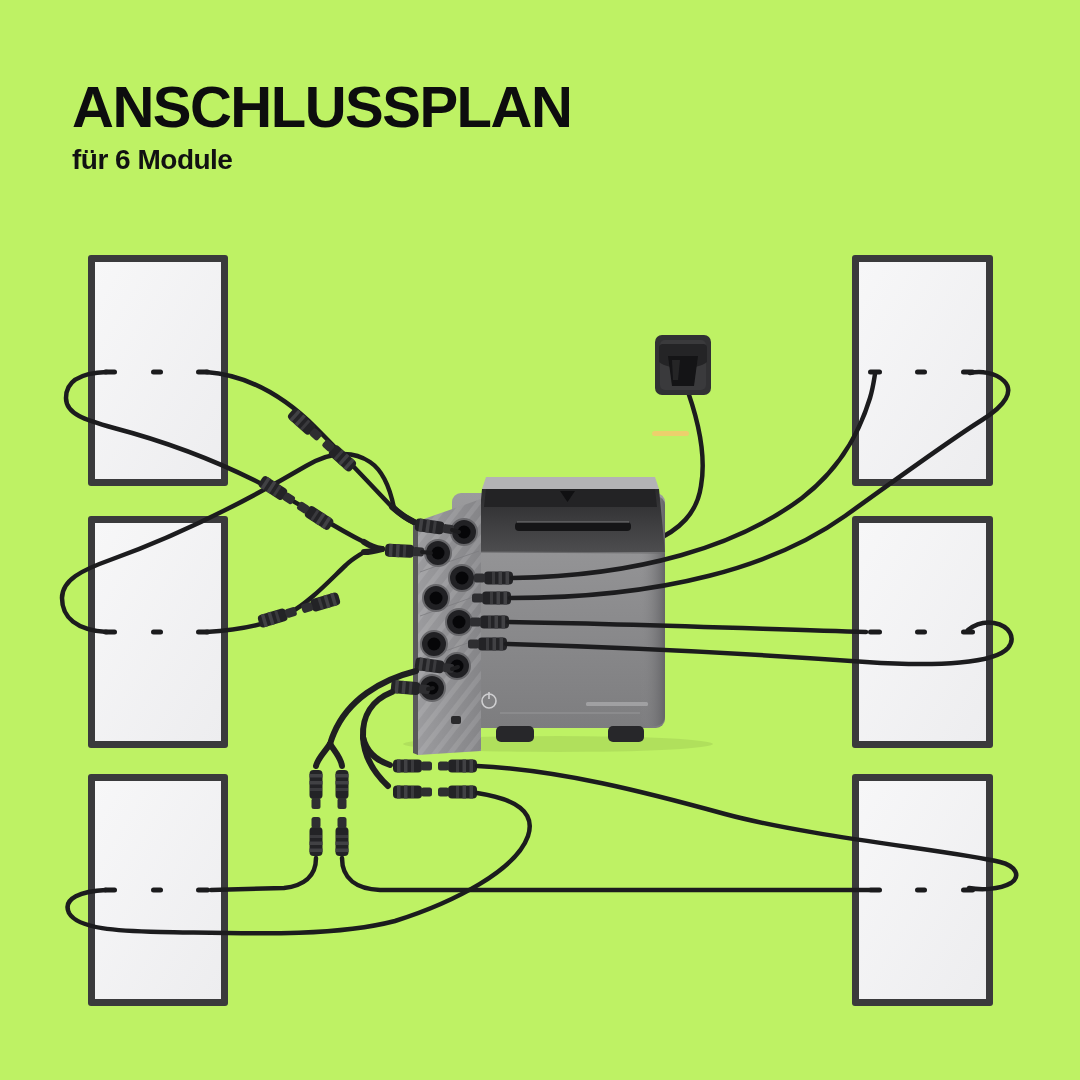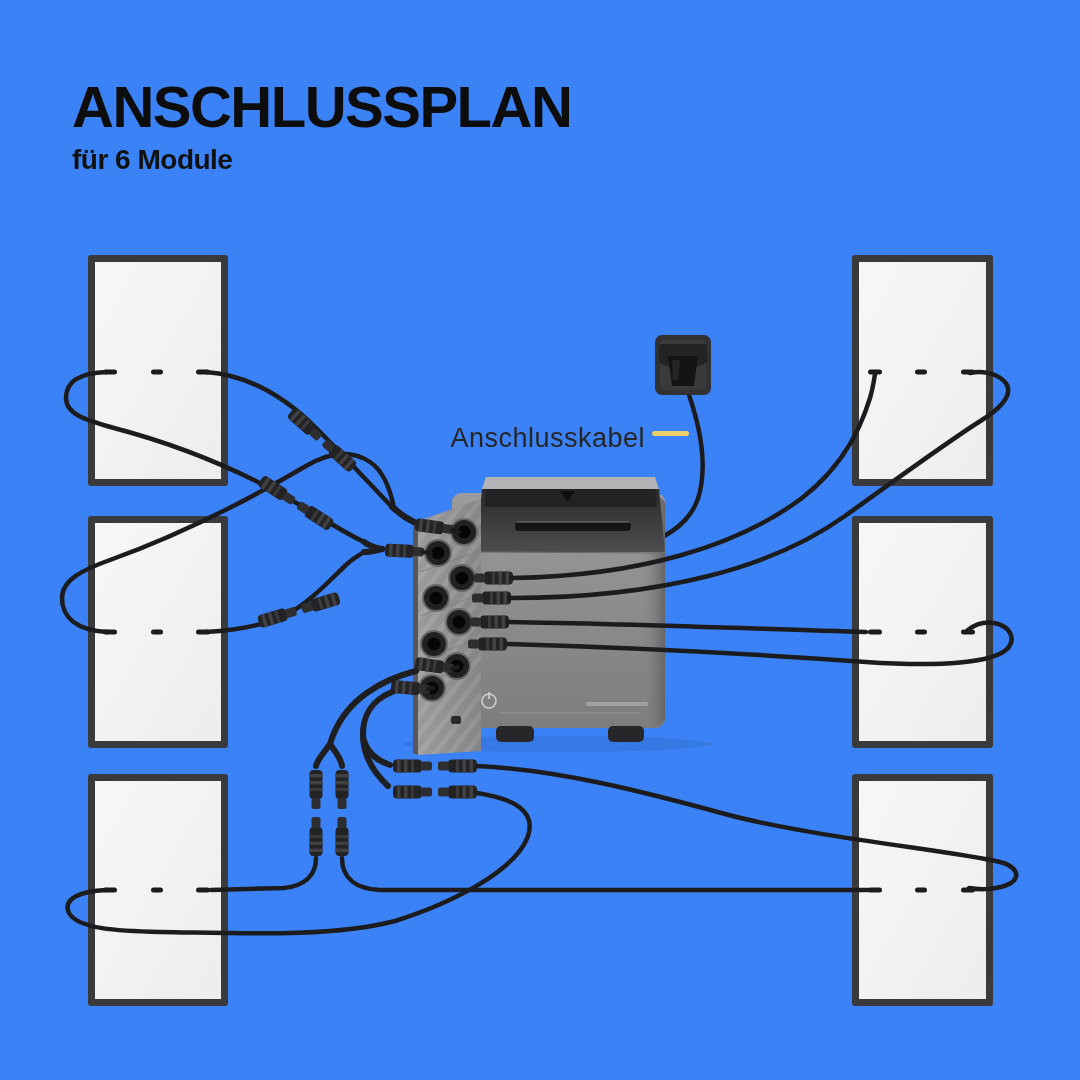--- a/index.html
+++ b/index.html
@@ -1,16 +1,16 @@
 <!DOCTYPE html>
 <html><head>
 <meta charset="utf-8">
 <style>
   html,body{margin:0;padding:0;background:#ffffff;}
-  .stage{position:relative;width:1080px;height:1080px;background:#3b82f6;overflow:hidden;
+  .stage{position:relative;width:1080px;height:1080px;background:#bef264;overflow:hidden;
          font-family:"Liberation Sans", sans-serif;}
   .title-block{position:absolute;left:72px;top:78px;}
   .title-block h1{margin:0;font-size:58px;line-height:1.0;font-weight:800;letter-spacing:-1.5px;color:#0d0d0e;}
   .title-block h2{margin:10px 0 0 0;font-size:28px;line-height:1.0;font-weight:700;letter-spacing:-0.5px;color:#111112;}
   .cable-label{position:absolute;left:330px;top:423px;width:315px;text-align:right;
                font-size:27px;font-weight:500;letter-spacing:0.5px;color:#262628;}
   .label-dash{position:absolute;left:652px;top:431px;width:37px;height:5px;border-radius:3px;background:#ecd06c;}
   svg{position:absolute;left:0;top:0;}
   .cable{fill:none;stroke:#1c1c1e;stroke-width:4.5;stroke-linecap:round;}
   .cable-thin{fill:none;stroke:#1c1c1e;stroke-width:4;stroke-linecap:round;}
@@ -266,16 +266,15 @@
       </g>
       <g>
         <use href="#mc4h" transform="translate(412,792) rotate(0)"></use>
         <use href="#mc4h" transform="translate(458,792) rotate(180)"></use>
       </g>
       <path class="cable" d="M477,766 C560,770 645,792 725,814 C810,837 955,851 1000,862 C1016,866 1021,876 1011,883 C999,890 980,890 969,888"></path>
       <path class="cable" d="M477,793 C516,799 536,812 528,836 C516,870 455,902 395,921 C330,938 235,933 160,932 C118,931 78,929 69,913 C62,898 82,891 106,890"></path>
     </g>
   </svg>
 
-  <div class="cable-label">Anschlusskabel</div>
   <div class="label-dash"></div>
 
 </div>
 
 </body></html>

